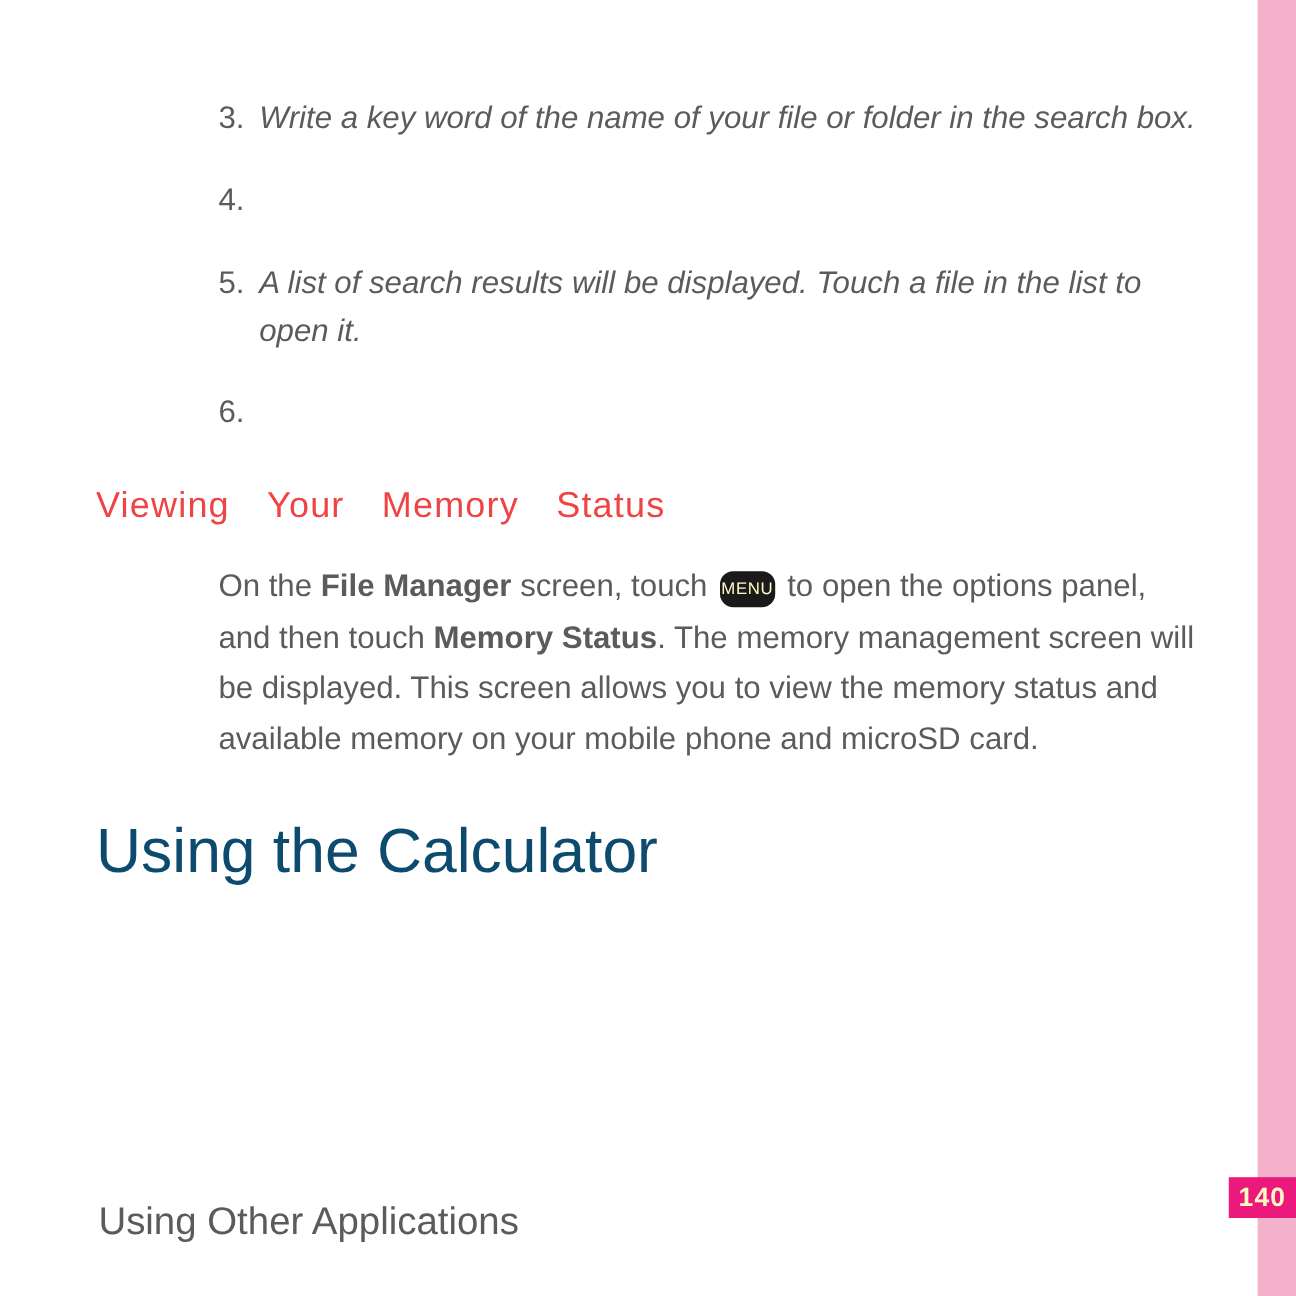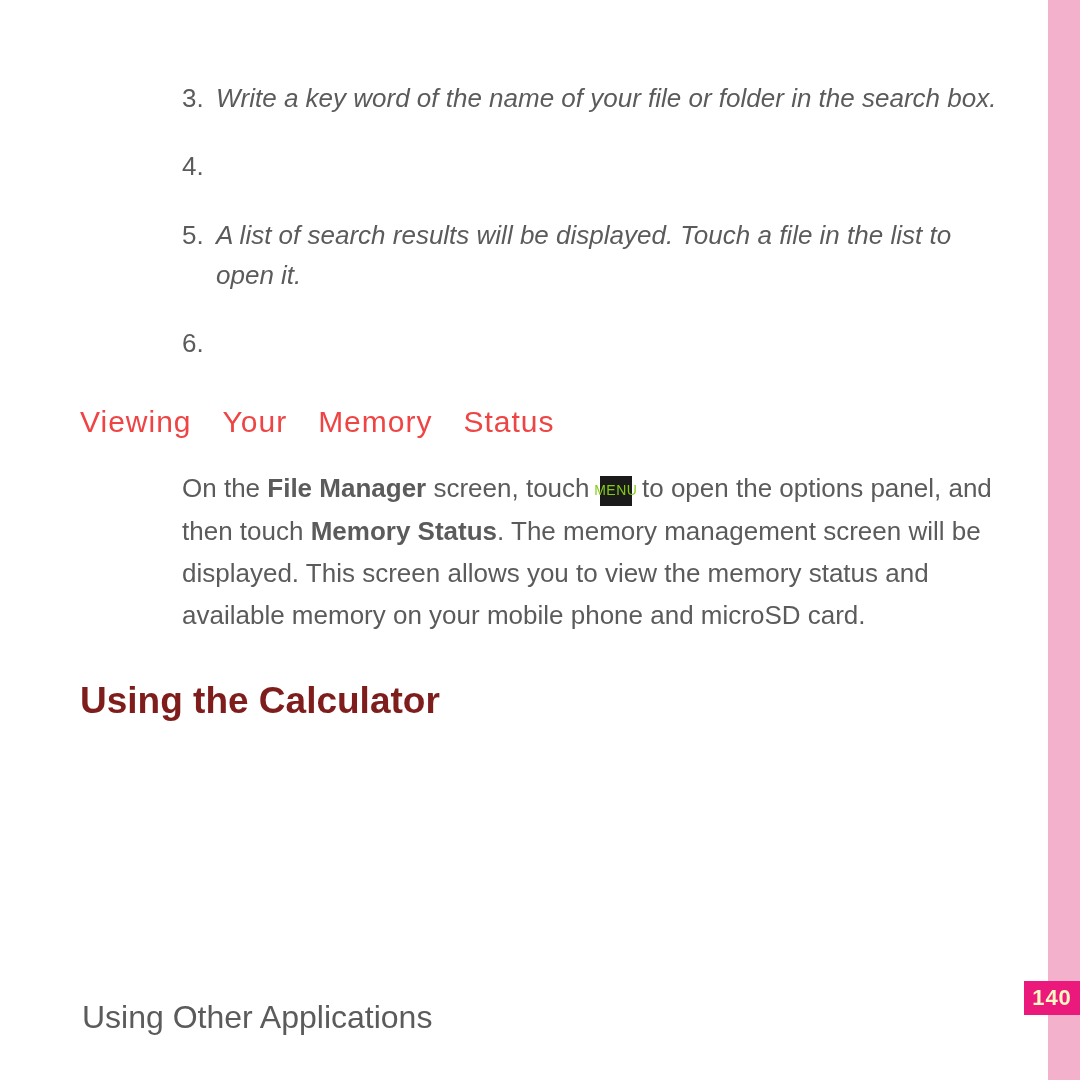--- a/index.html
+++ b/index.html
@@ -61,39 +61,40 @@
     margin-top: 42px;
     margin-bottom: 28px;
   }
   .para {
     font-size: 26px;
     line-height: 1.62;
     padding-left: 102px;
     color: #5b5b5b;
   }
   .main-head {
-    font-size: 37px;
-    color: #7f1d1d;
-    font-weight: bold;
+    font-size: 52px;
+    color: #0c4a6e;
+    font-weight: normal;
     margin-top: 44px;
     margin-bottom: 22px;
   }
   .menu-key {
     display: inline-flex;
     background: #1a1a1a;
-    color: #84cc16;
+    color: #fef9c3;
     font-size: 14px;
     font-weight: normal;
-    width: 32px;
+    width: 46px;
     height: 30px;
     align-items: center;
     justify-content: center;
     vertical-align: middle;
     margin: 0 3px;
     letter-spacing: 0.5px;
+    border-radius: 11px;
   }
   .footer {
     position: absolute;
     left: 82px;
     bottom: 44px;
     font-size: 32px;
     color: #5b5b5b;
   }
   strong { font-weight: bold; color: #5b5b5b; }
 </style>

